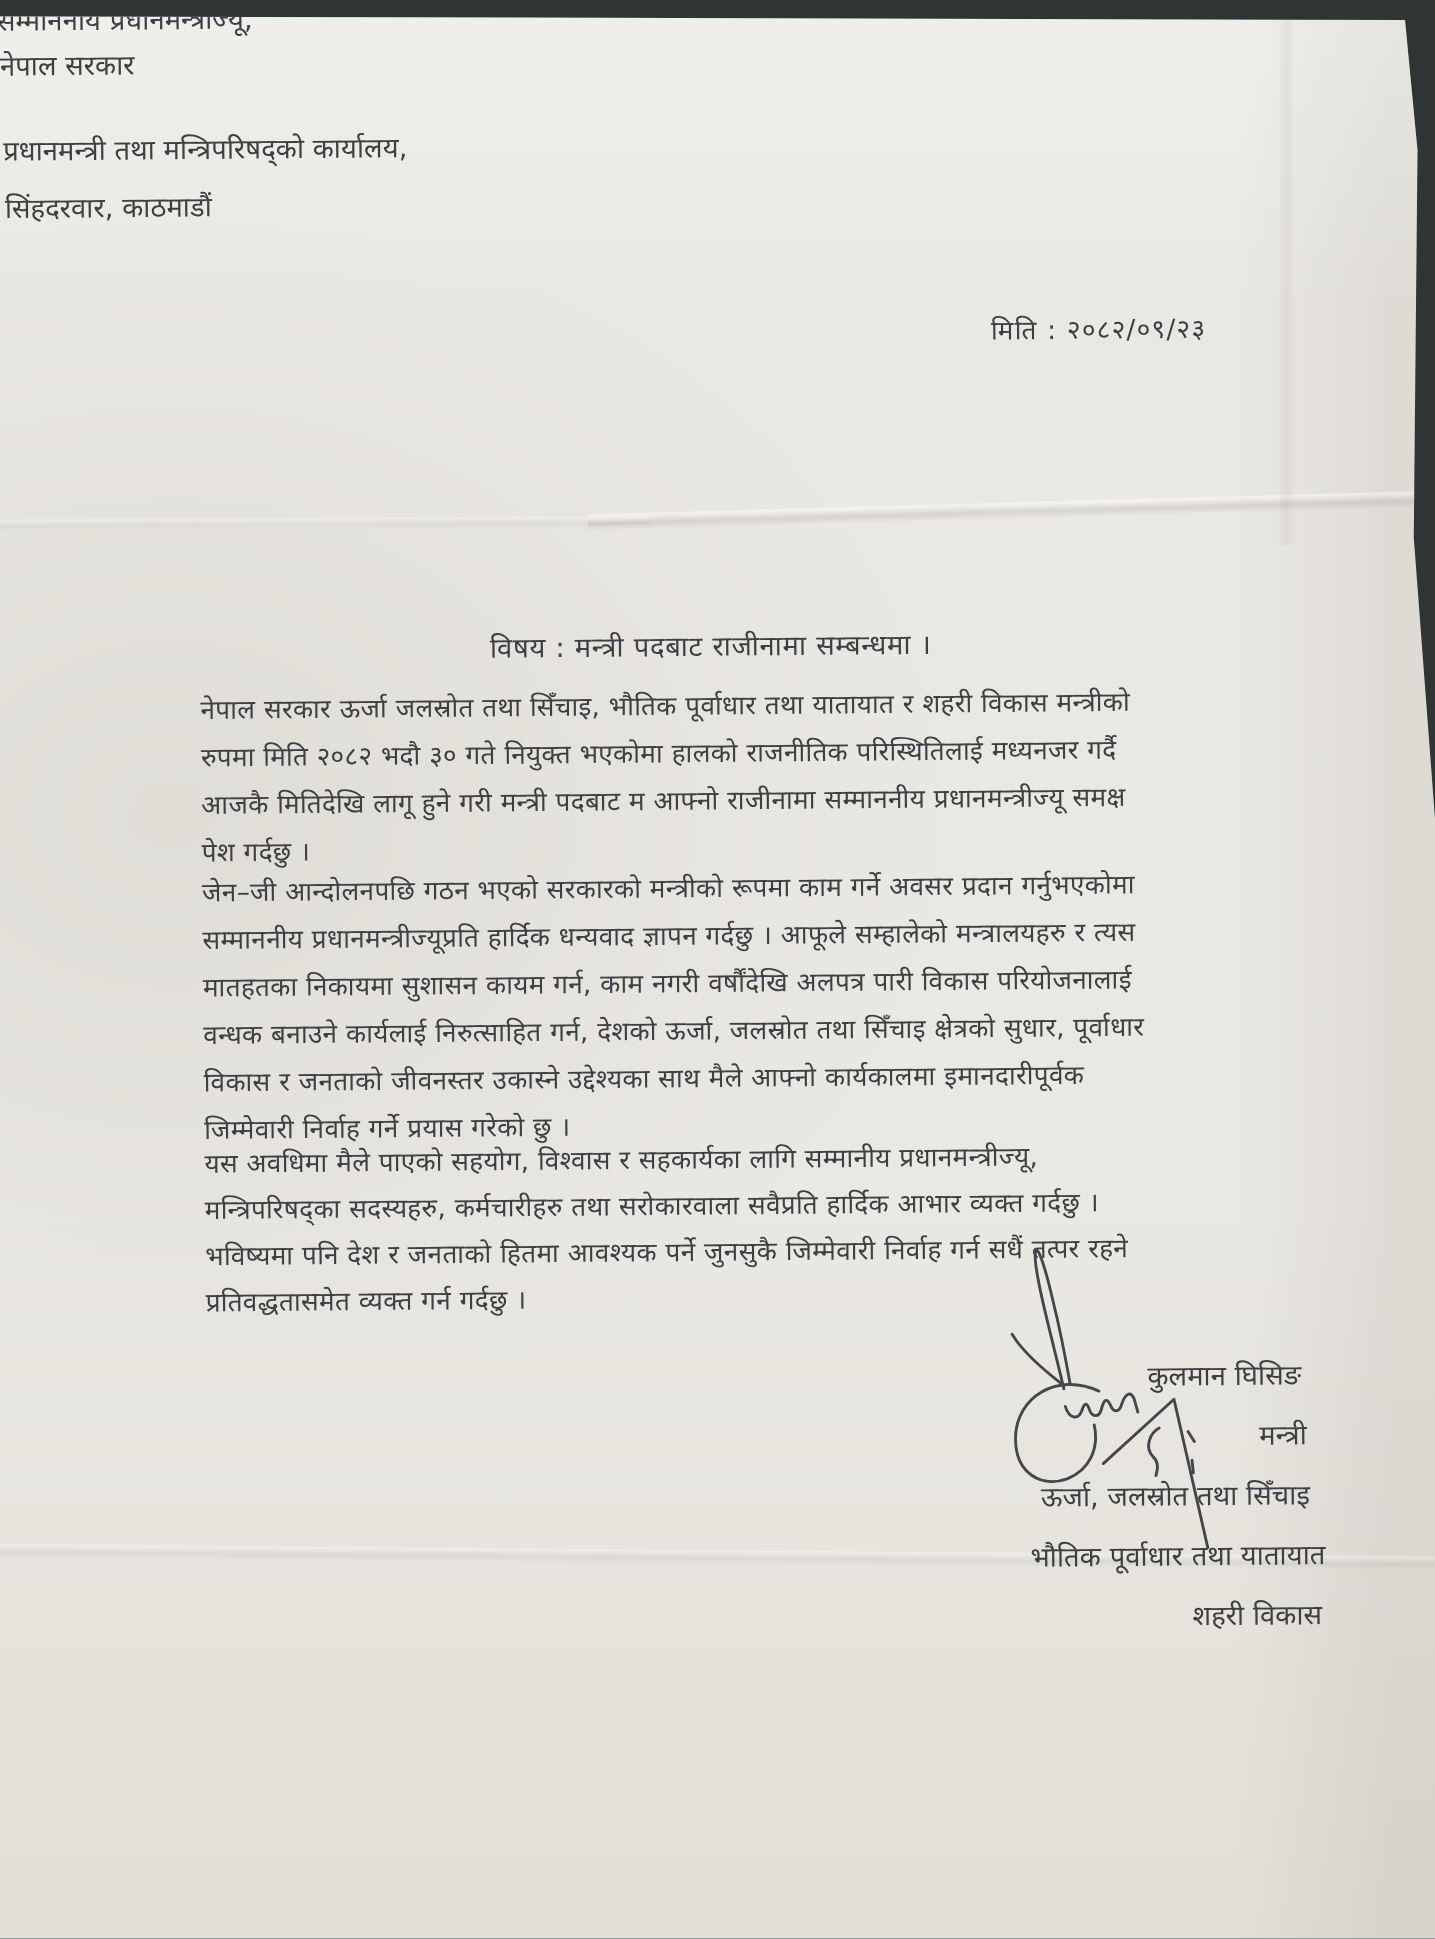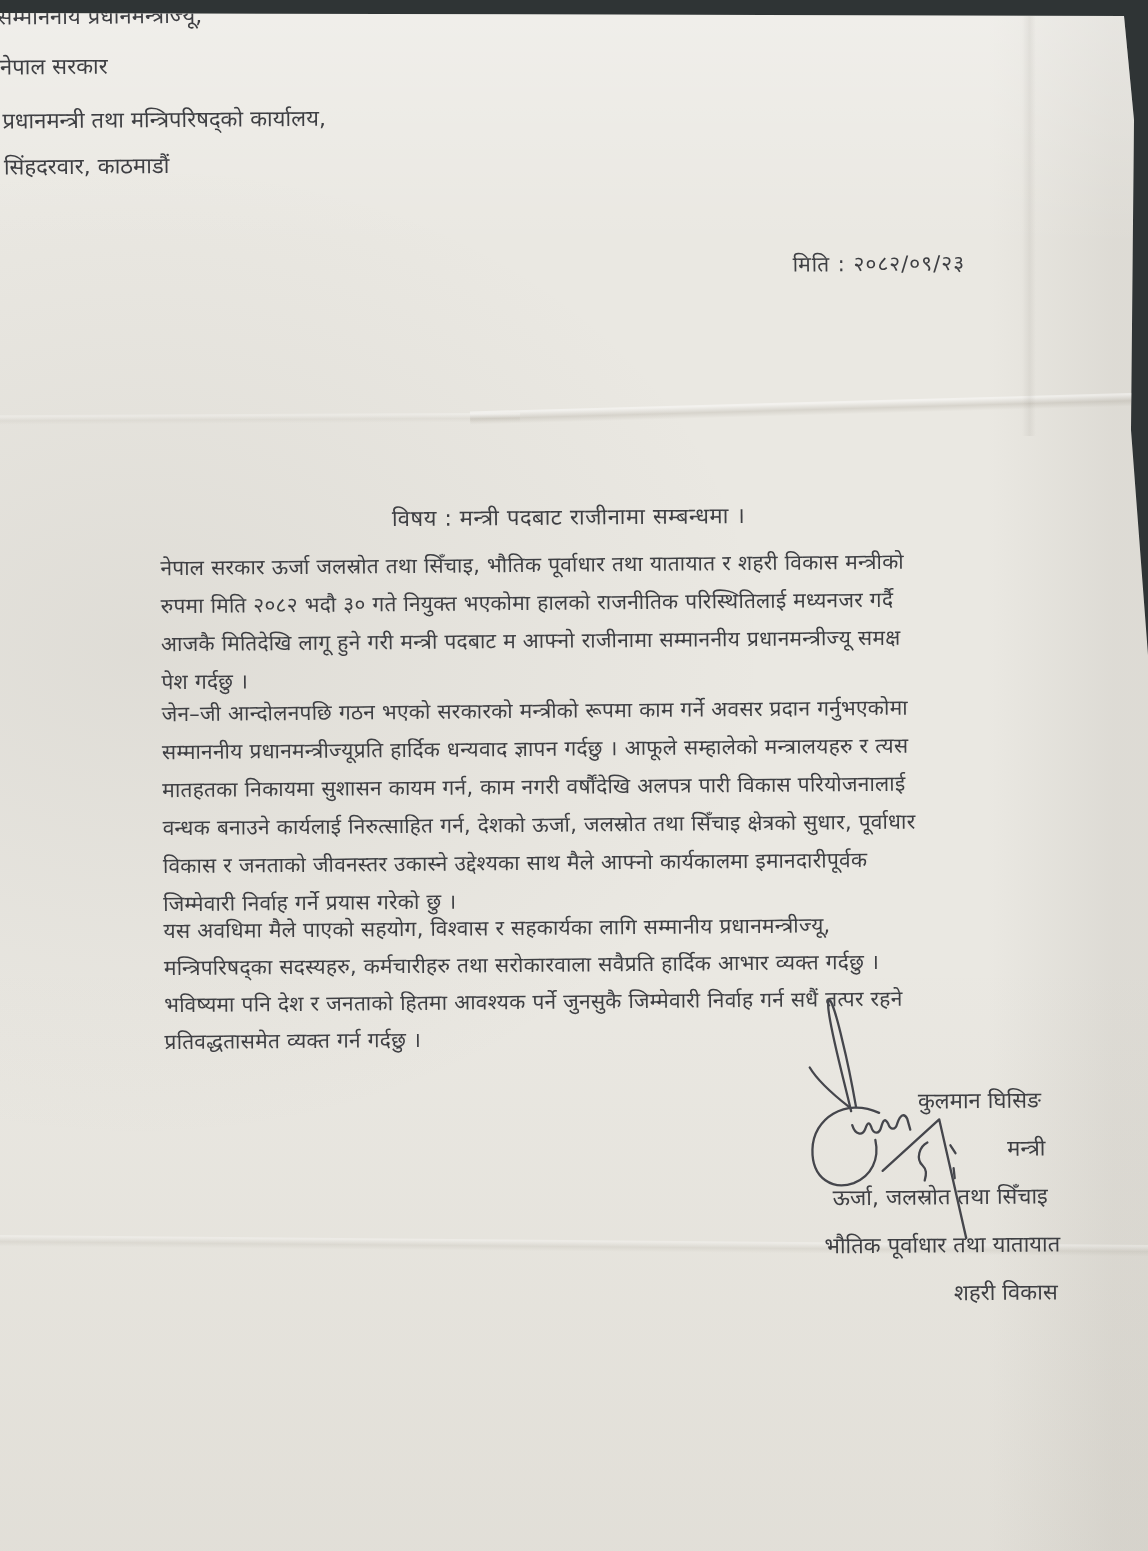--- a/index.html
+++ b/index.html
@@ -51,21 +51,21 @@
   .content{
     position:absolute;inset:0;
     color:var(--ink,#3e3f43);
     transform:rotate(-.5deg);
     transform-origin:60px 300px;
   }
   .line{position:absolute;white-space:nowrap;}
   .date-line{left:793px;top:256px;font-size:21px;letter-spacing:1px;}
   .recipient{left:143px;top:318px;font-size:22px;}
   .recipient .r0{position:absolute;top:0;left:0;white-space:nowrap;}
-  .recipient .r1{position:absolute;top:50px;left:2px;white-space:nowrap;}
+  .recipient .r1{position:absolute;top:36px;left:2px;white-space:nowrap;}
   .recipient .r2{position:absolute;top:104px;left:4px;white-space:nowrap;}
   .recipient .r3{position:absolute;top:150px;left:5px;white-space:nowrap;}
   .subject-line{left:390px;top:505px;font-size:22px;letter-spacing:.5px;}
   .para{position:absolute;left:158px;font-size:21px;line-height:38px;letter-spacing:.2px;}
   .para div{white-space:nowrap;height:38px;}
   .para-1{top:550px;}
   .para-2{top:696px;}
   .para-3{top:914px;line-height:37px;}
   .para-3 div{height:37px;}
   .sig-block{

